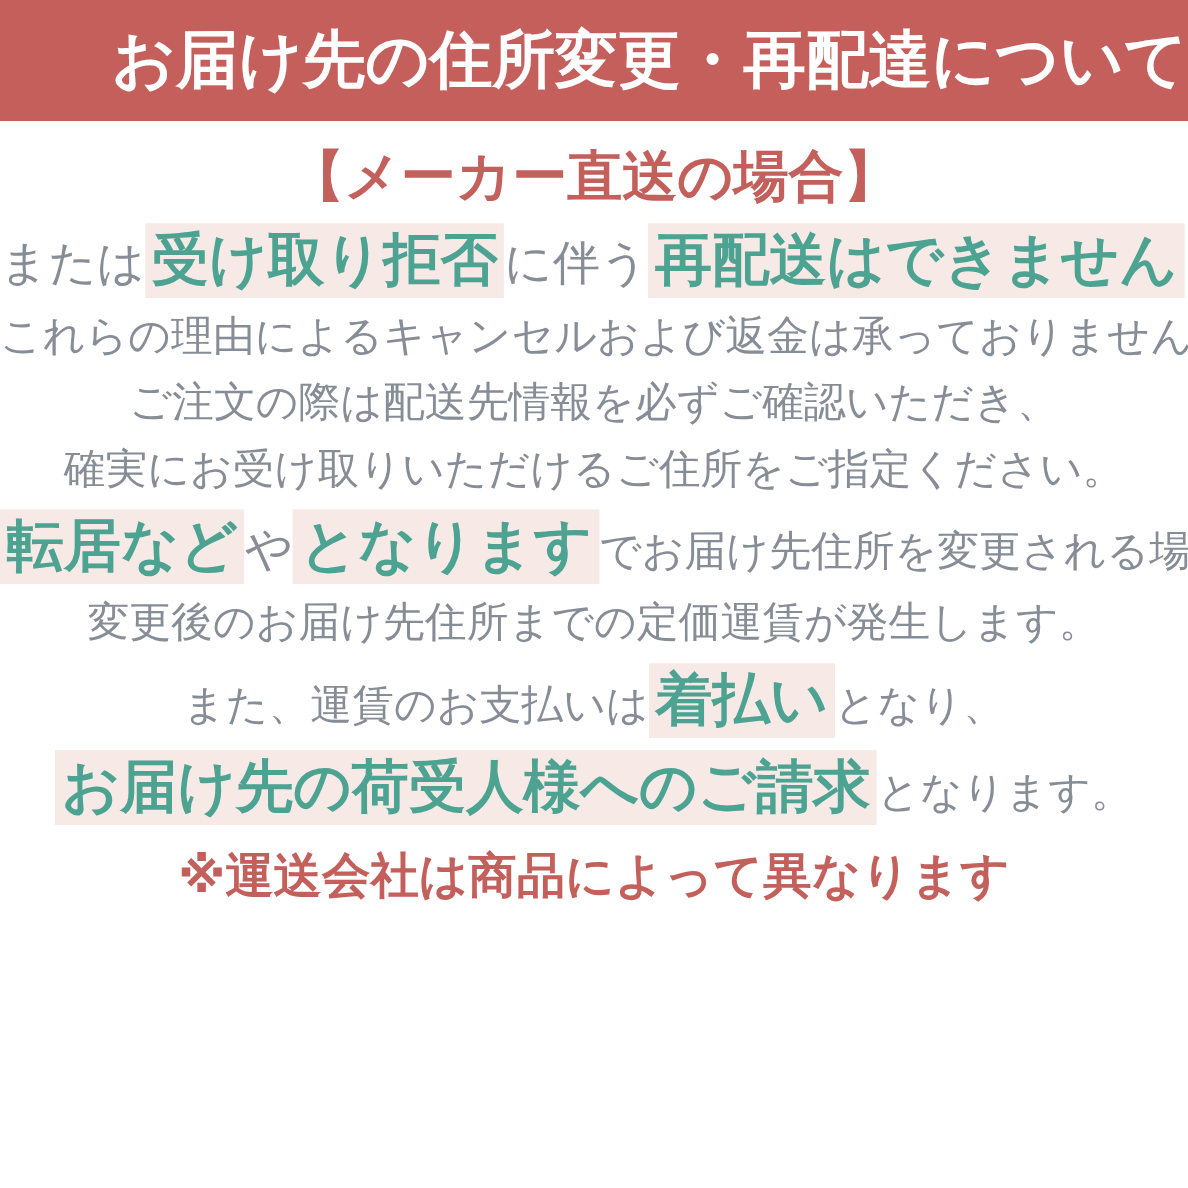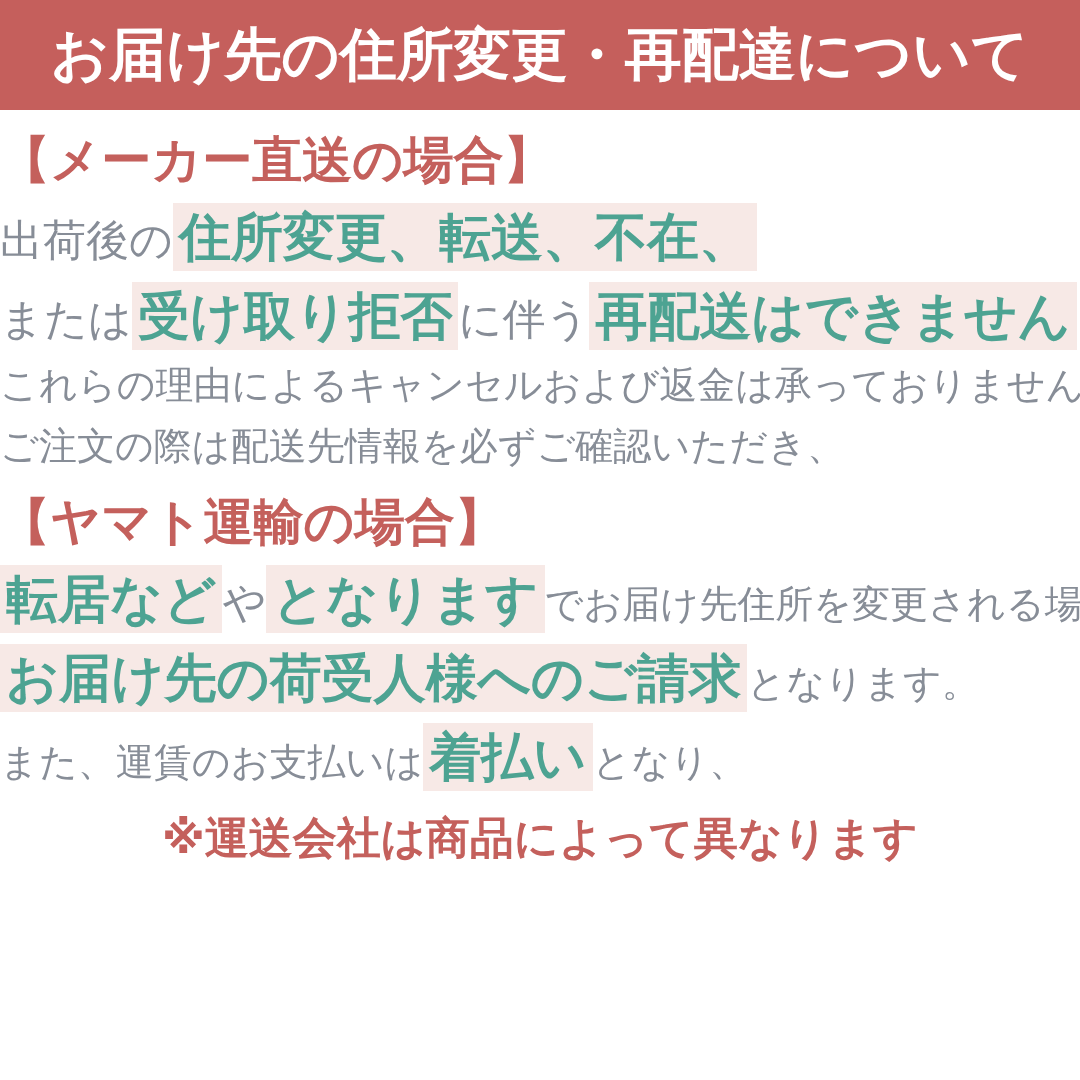--- a/index.html
+++ b/index.html
@@ -15,31 +15,31 @@
     width: 1080px;
     height: 1080px;
     background: #ffffff;
   }
   .header {
     width: 100%;
     height: 110px;
     background: #C55F5C;
     display: flex;
     align-items: center;
-    justify-content: center;
+    justify-content: flex-end;
   }
   .header-title {
     color: #ffffff;
     font-size: 57px;
     font-weight: bold;
     letter-spacing: 0px;
     white-space: nowrap;
   }
   .content {
-    text-align: left;
+    text-align: center;
   }
   .section-heading {
     color: #C4605C;
     font-size: 50px;
     font-weight: bold;
     margin: 18px 0 4px 0;
     line-height: 1.3;
   }
   .line {
     margin: 9px 0;
@@ -77,24 +77,24 @@
 </head>
 <body>
 
 <div class="page">
   <div class="header">
     <div class="header-title">お届け先の住所変更・再配達について</div>
   </div>
 
   <div class="content" id="content">
       <div class="section-heading">【メーカー直送の場合】</div>
-      <div class="line"><span class="seg-gray-large">出荷後の</span><span class="seg-highlight">住所変更、転送、不在、</span></div>
       <div class="line"><span class="seg-gray-large">または</span><span class="seg-highlight">受け取り拒否</span><span class="seg-gray-large">に伴う</span><span class="seg-highlight">再配送はできません</span><span class="seg-teal">。</span></div>
       <div class="line"><span class="seg-gray">これらの理由によるキャンセルおよび返金は承っておりませんので、</span></div>
       <div class="line"><span class="seg-gray">ご注文の際は配送先情報を必ずご確認いただき、</span></div>
-      <div class="section-heading">【ヤマト運輸の場合】</div>
+      <div class="line"><span class="seg-gray">確実にお受け取りいただけるご住所をご指定ください。</span></div>
       <div class="line"><span class="seg-highlight">転居など</span><span class="seg-gray-large">や</span><span class="seg-highlight">となります</span><span class="seg-gray">でお届け先住所を変更される場合は、</span></div>
+      <div class="line"><span class="seg-gray">変更後のお届け先住所までの定価運賃が発生します。</span></div>
+      <div class="line"><span class="seg-gray">また、運賃のお支払いは</span><span class="seg-highlight">着払い</span><span class="seg-gray">となり、</span></div>
       <div class="line"><span class="seg-highlight">お届け先の荷受人様へのご請求</span><span class="seg-gray">となります。</span></div>
-      <div class="line"><span class="seg-gray">また、運賃のお支払いは</span><span class="seg-highlight">着払い</span><span class="seg-gray">となり、</span></div>
     </div>
 
   <div class="footer-note">※運送会社は商品によって異なります</div>
 </div>
 
 </body></html>

